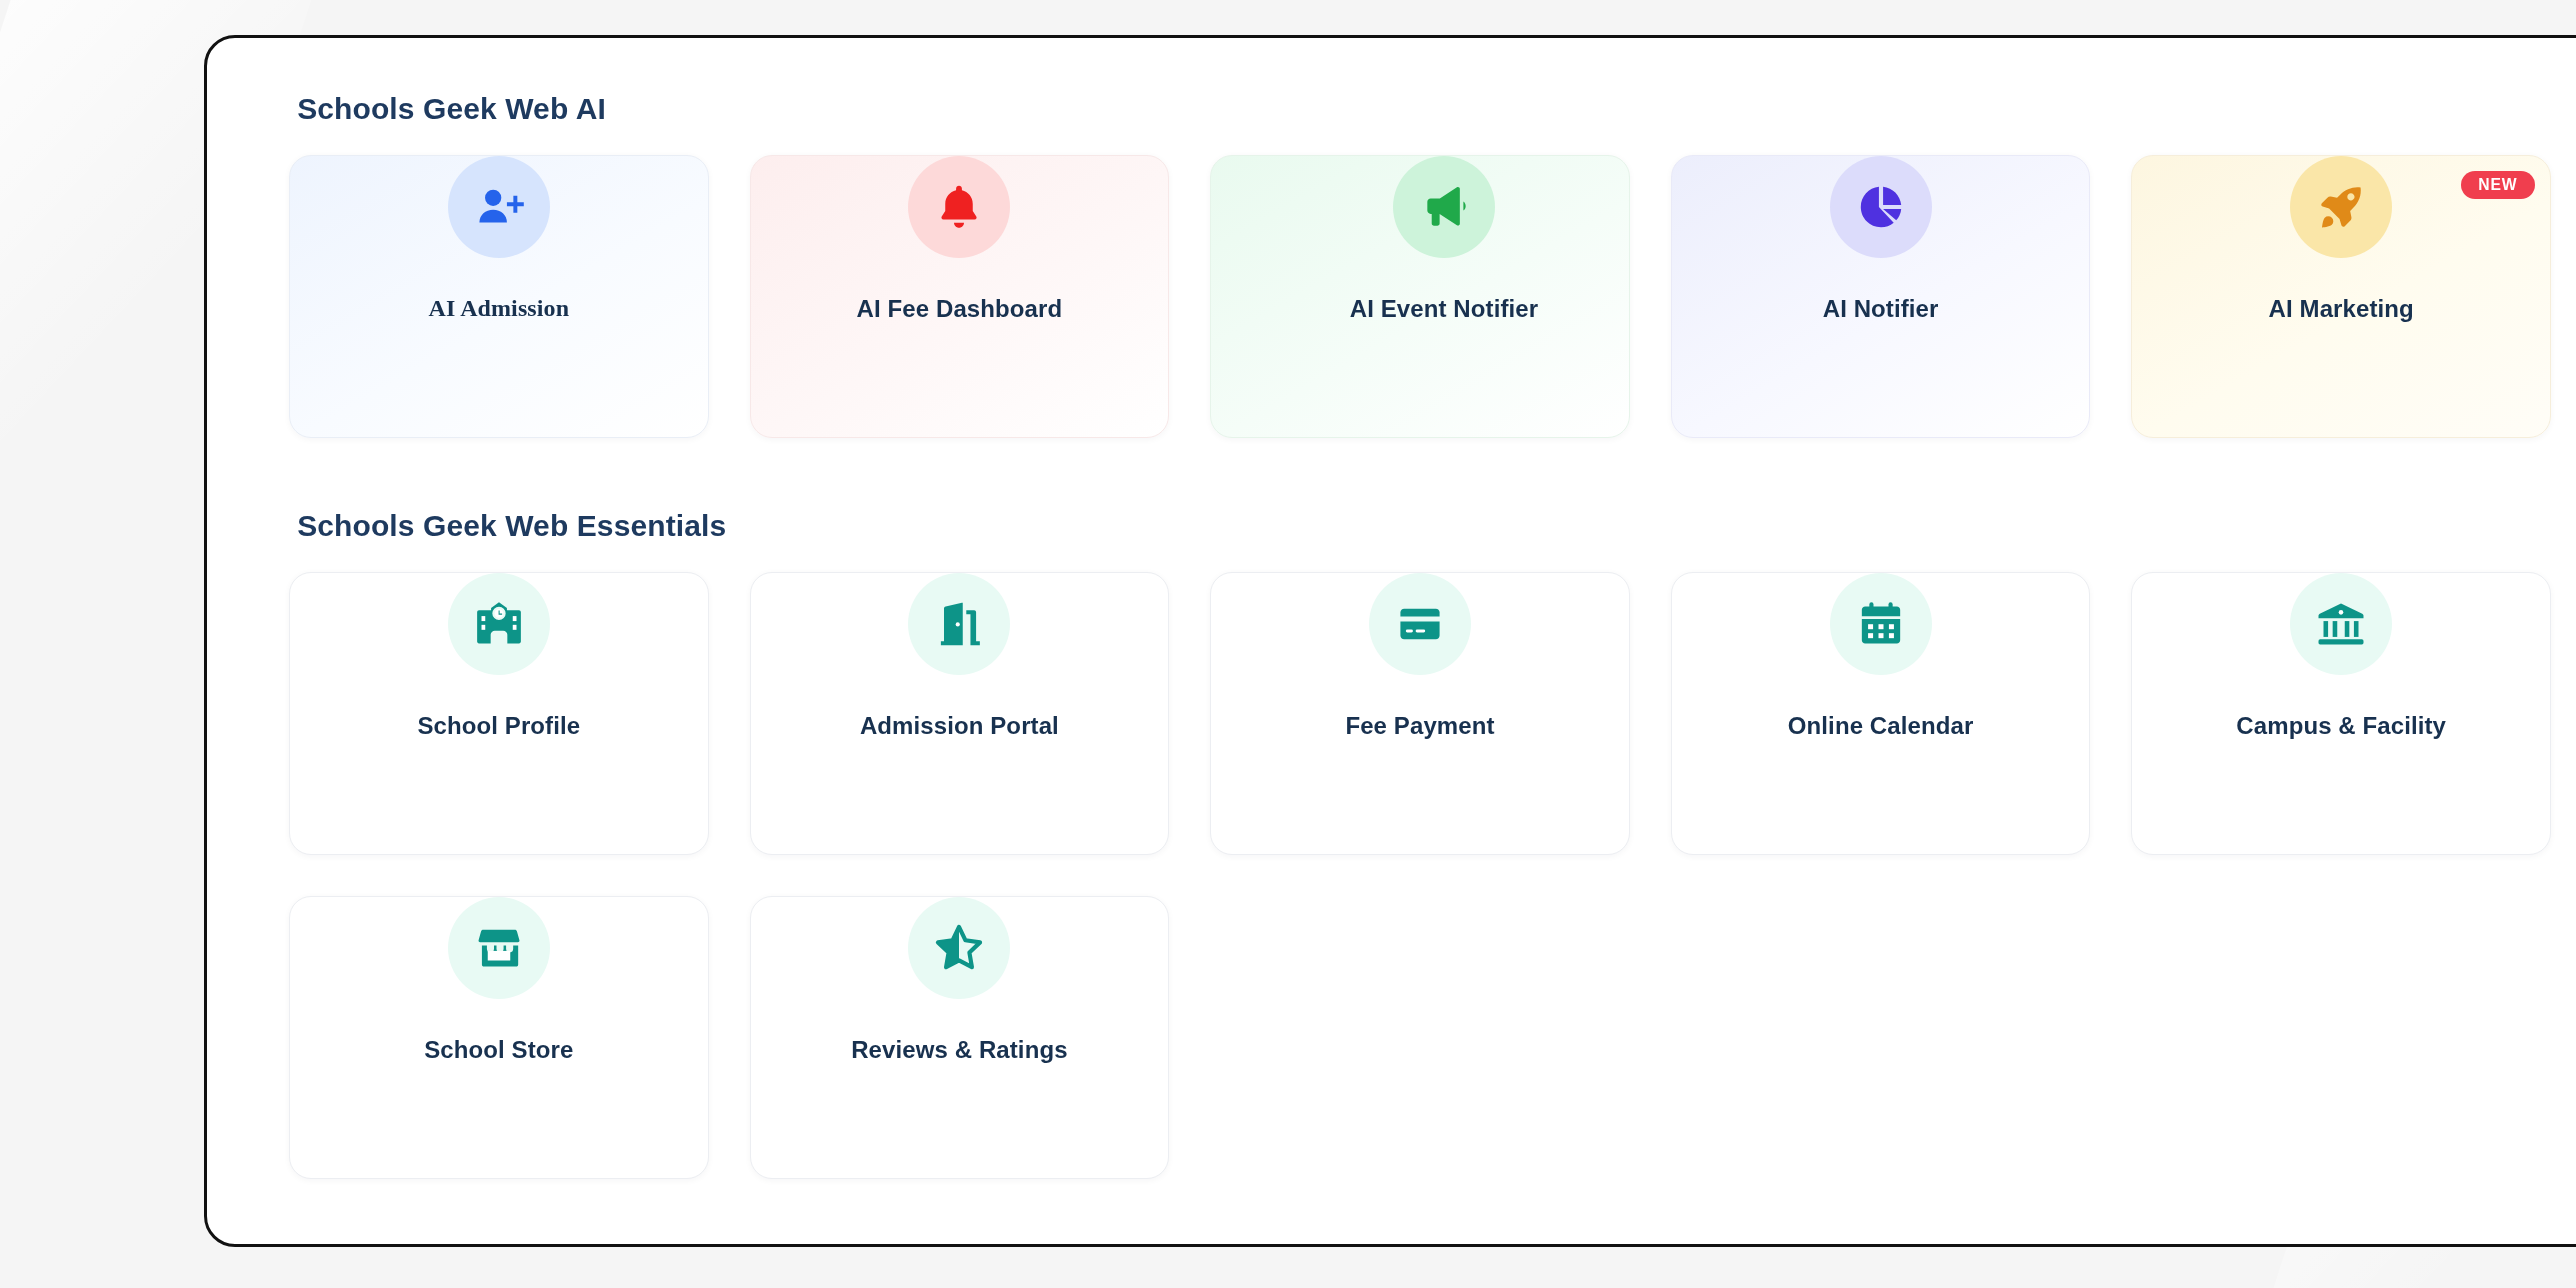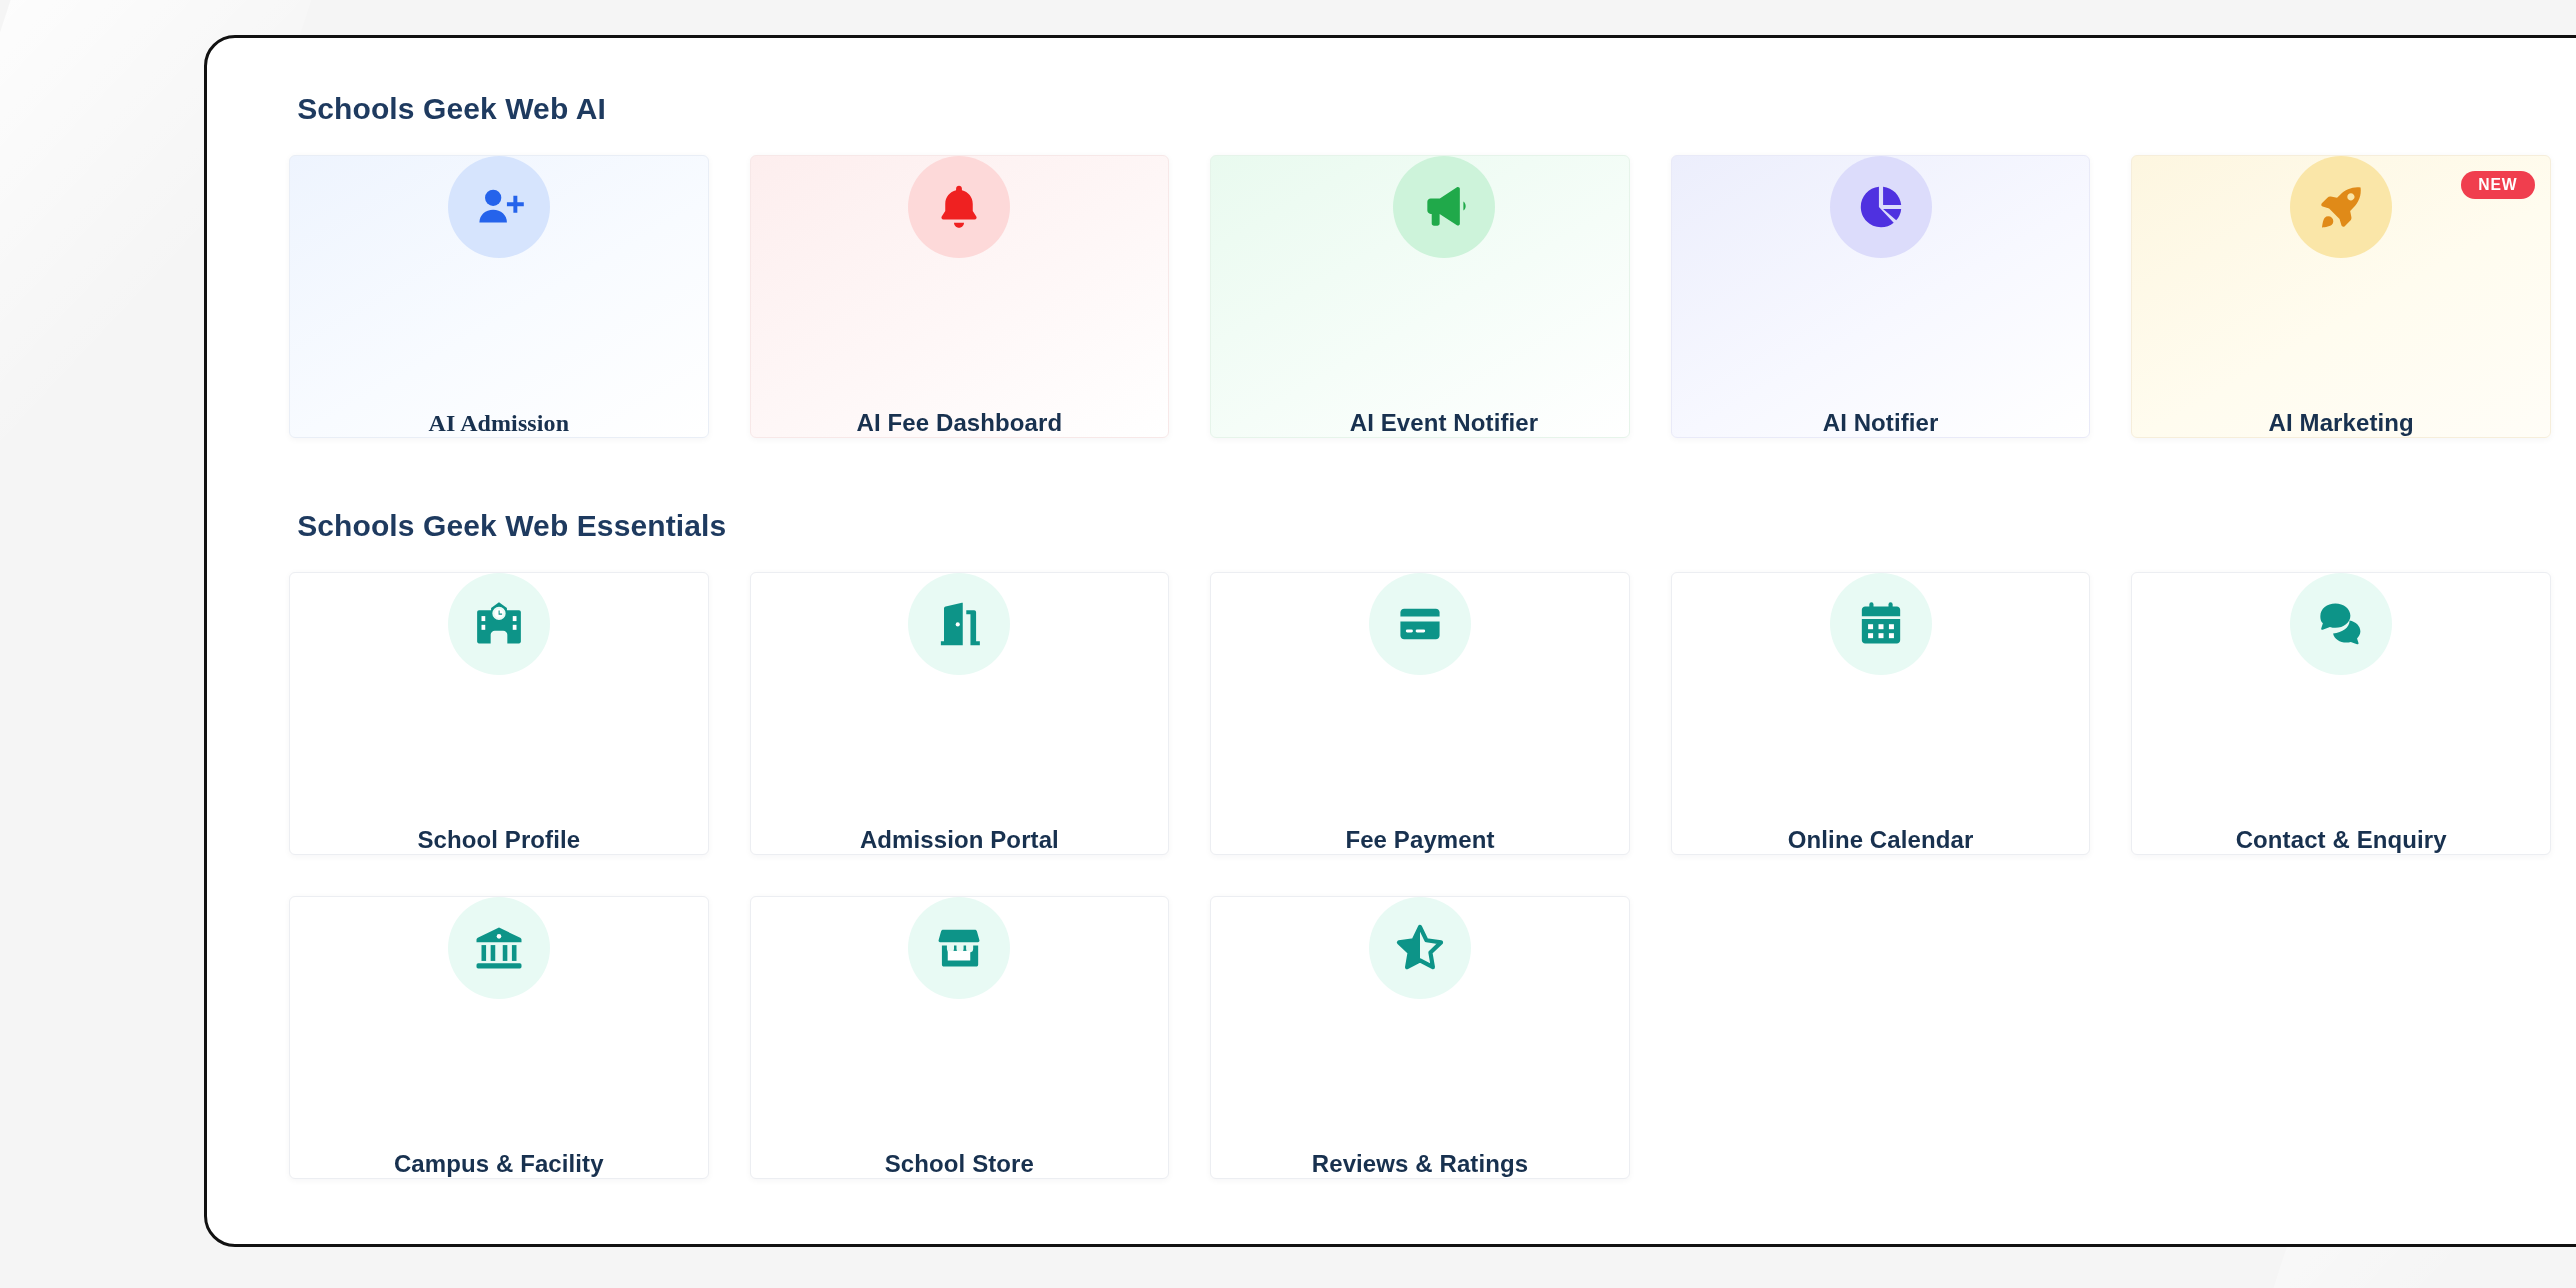--- a/index.html
+++ b/index.html
@@ -53,25 +53,25 @@
   .grid {
     display: grid;
     grid-template-columns: repeat(5, 1fr);
     gap: 41px;
     margin-top: 29px;
   }
 
   .card {
     position: relative;
     height: 283px;
-    border-radius: 6px;
+    border-radius: 22px;
     display: flex;
     flex-direction: column;
     align-items: center;
-    justify-content: space-between;
+    justify-content: flex-start;
     border: 1.4px solid #eceef2;
     background: #ffffff;
     box-shadow: 0 1.4px 6.8px rgba(16, 24, 40, 0.04);
   }
 
   .card .icon-wrap {
     width: 102px;
     height: 102px;
     border-radius: 50%;
     display: flex;
@@ -228,29 +228,20 @@
             <rect x="5.8" y="16.4" width="2.4" height="2.4" fill="#ffffff"></rect>
             <rect x="10.8" y="16.4" width="2.4" height="2.4" fill="#ffffff"></rect>
             <rect x="15.8" y="16.4" width="2.4" height="2.4" fill="#ffffff"></rect>
           </svg>
         </div>
         <div class="card-label">Online Calendar</div>
       </div>
       <div class="card ">
         <div class="icon-wrap bubble-teal">
           <svg viewBox="0 0 24 24" fill="#0d9488">
-            <path d="M9.3 2.2c4 0 7.2 2.6 7.2 5.8s-3.2 5.8-7.2 5.8c-.9 0-1.8-.1-2.6-.4l-3.5 1.3c-.4.2-.8-.2-.7-.6l.8-2.5C1.9 10.6 2.1 8 2.1 8c0-3.2 3.2-5.8 7.2-5.8z"></path>
-            <path d="M16.1 10.3c3 .5 5.2 2.7 5.2 5.2 0 1.3-.6 2.5-1.6 3.4l.7 2.2c.1.4-.3.8-.7.6l-3-1.1c-.7.2-1.4.3-2.1.3-3.2 0-5.9-1.9-6.4-4.4 4.5-.3 8-2.9 7.9-6.2z"></path>
-          </svg>
-        </div>
-        <div class="card-label">Contact &amp; Enquiry</div>
-      </div>
-      <div class="card ">
-        <div class="icon-wrap bubble-teal">
-          <svg viewBox="0 0 24 24" fill="#0d9488">
             <path d="M12 2.2 1.8 7.1c-.4.2-.6.6-.6 1v1.1h21.6V8.1c0-.4-.2-.8-.6-1z"></path>
             <circle cx="12" cy="6.4" r="1.1" fill="#ffffff"></circle>
             <rect x="3.6" y="10.6" width="2.2" height="7.6"></rect>
             <rect x="8" y="10.6" width="2.2" height="7.6"></rect>
             <rect x="13.8" y="10.6" width="2.2" height="7.6"></rect>
             <rect x="18.2" y="10.6" width="2.2" height="7.6"></rect>
             <rect x="1.2" y="19.3" width="21.6" height="2.5" rx=".8"></rect>
           </svg>
         </div>
         <div class="card-label">Campus &amp; Facility</div>

